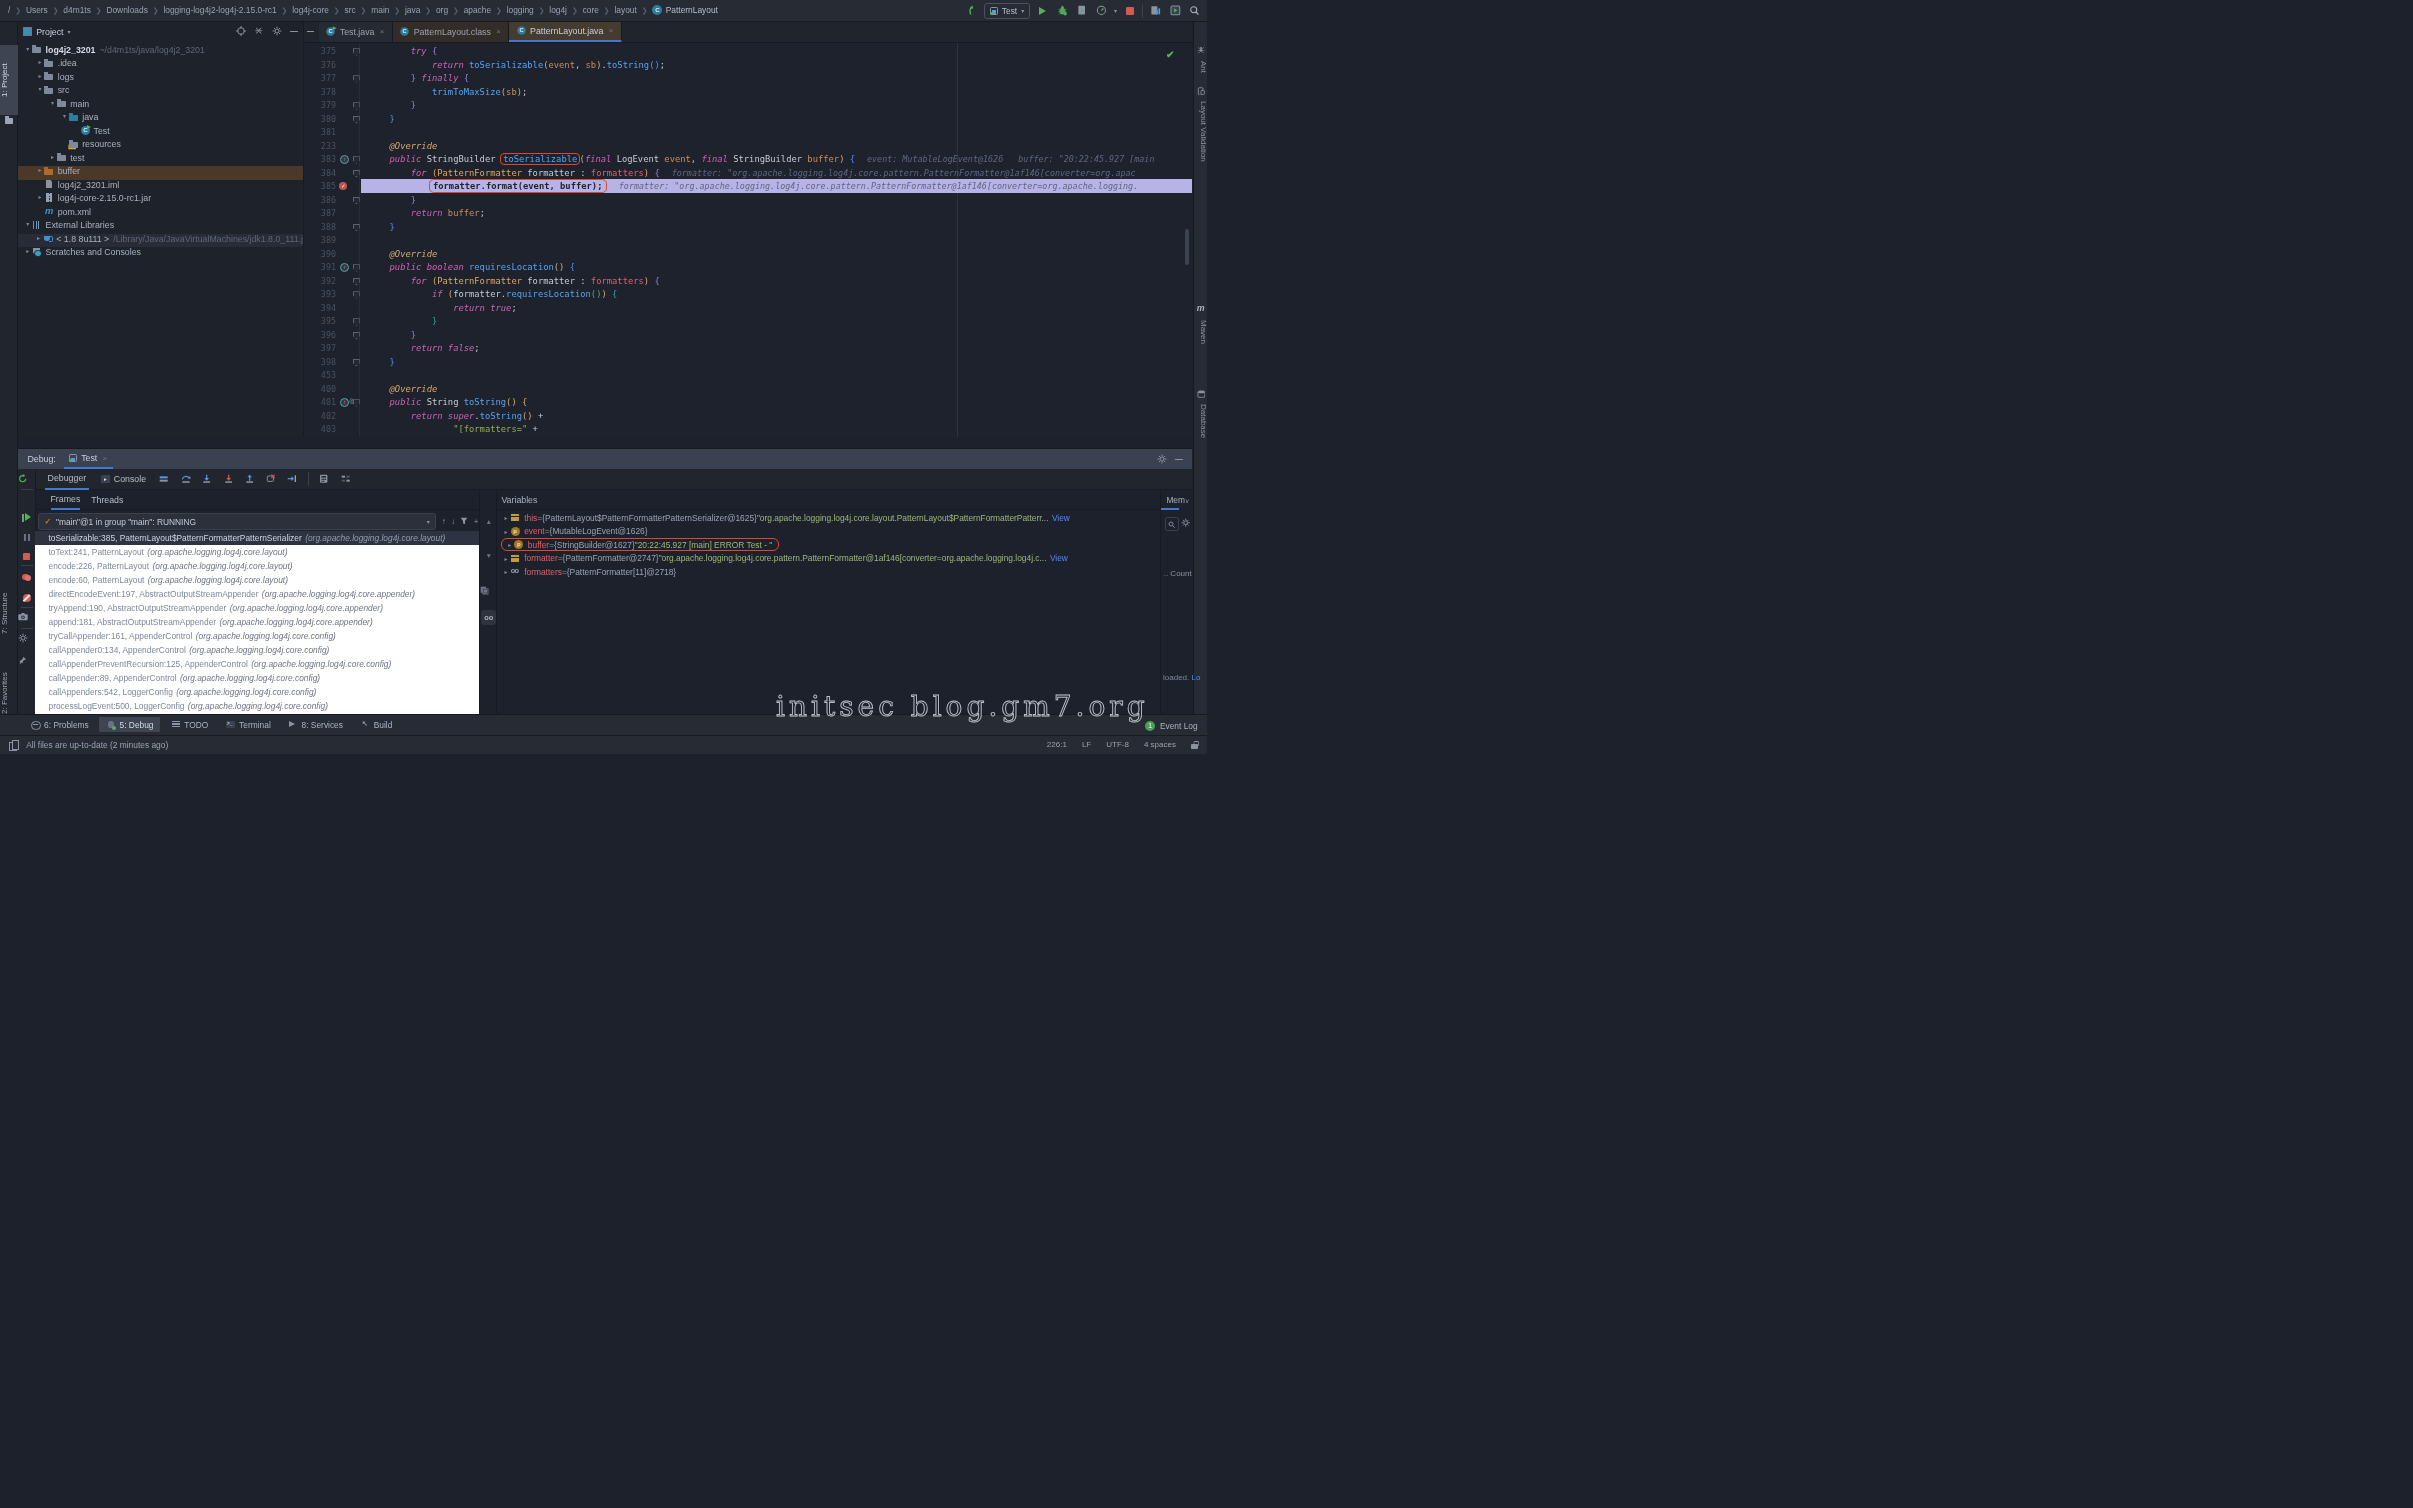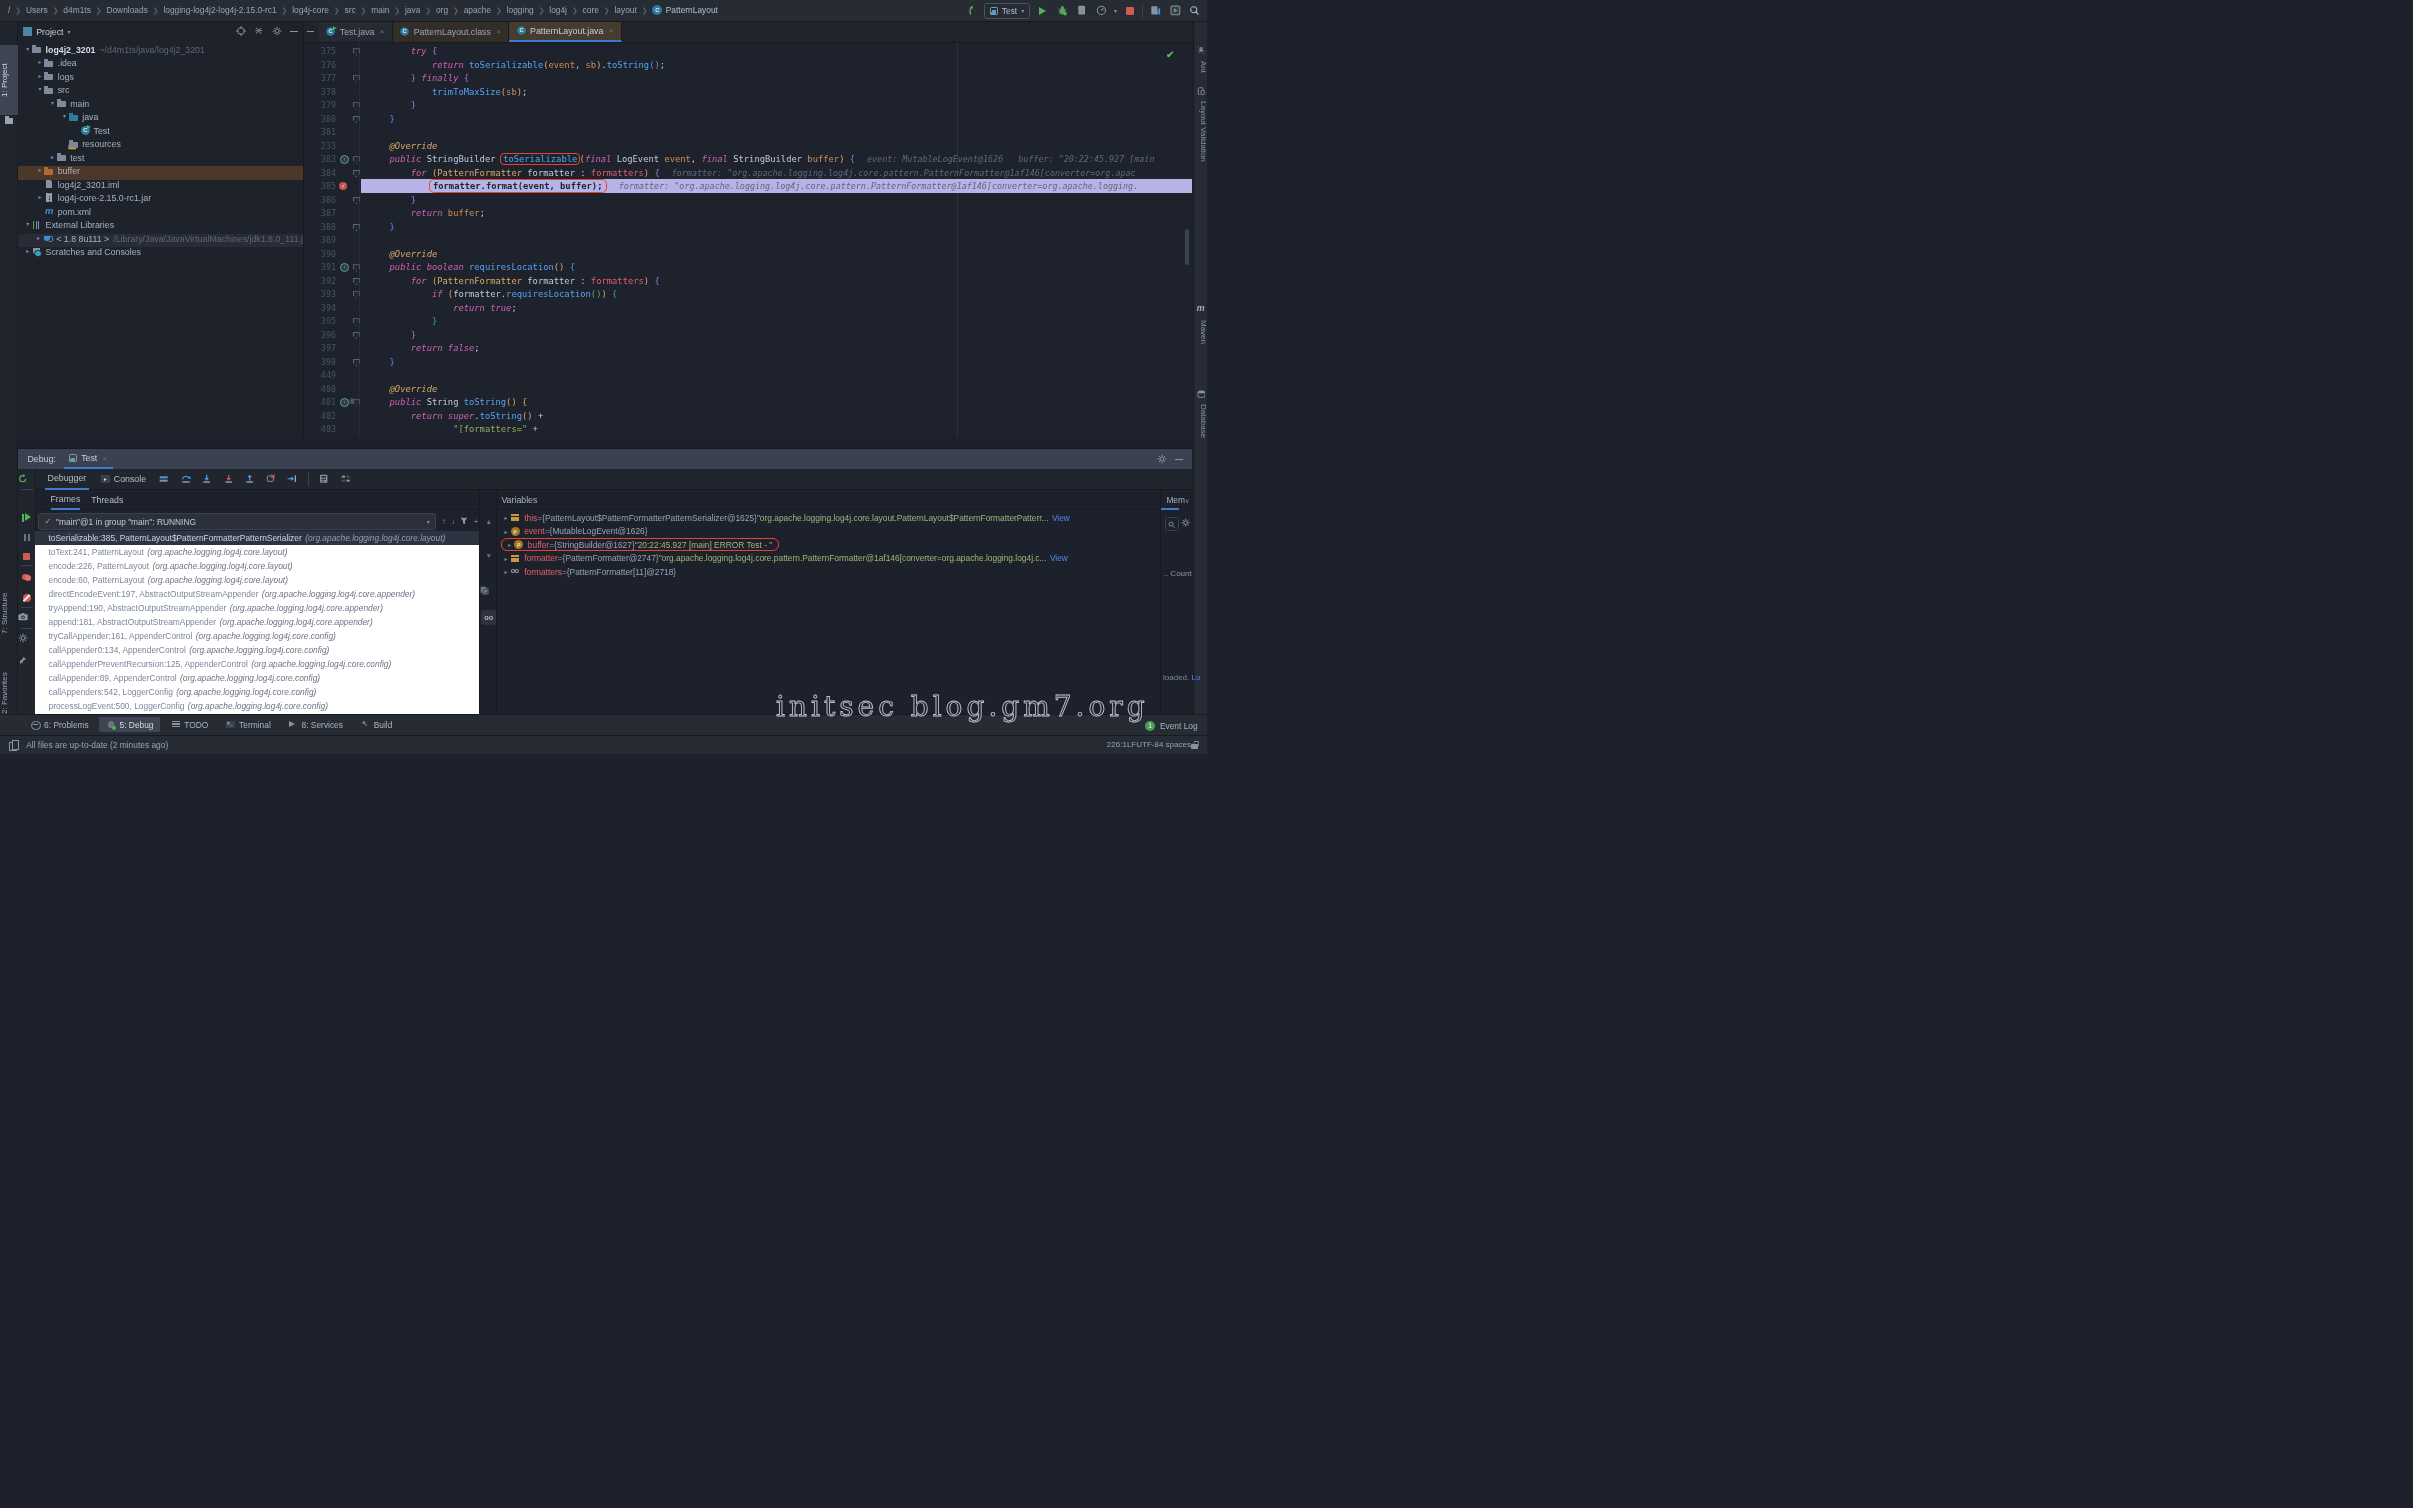--- a/index.html
+++ b/index.html
@@ -189,21 +189,21 @@
   .ic-term::before { content:''; position:absolute; left:0; top:0.7px; width:8.8px; height:7.4px; background:#3a414e; border-radius:1.3px; }
   .ic-term::after { content:'>_'; position:absolute; left:1.3px; top:0.7px; color:#d3dae6; font-size:4.7px; font-weight:bold; }
   .ic-serv::before { content:''; position:absolute; left:1.3px; top:1.3px; width:0; height:0; border-left:6px solid #8b93a2; border-top:3.4px solid transparent; border-bottom:3.4px solid transparent; }
   .ic-build::before { content:'\2196'; position:absolute; left:1.3px; top:-0.7px; color:#8b93a2; font-size:7.4px; font-weight:bold; }
   #event-log { position:absolute; right:9.4px; bottom:23px; display:flex; align-items:center; gap:4.7px; color:#aab3c0; font-size:8.4px; }
   #el-badge { width:10px; height:10px; border-radius:50%; background:#4b9e55; color:#fff; font-size:6.7px; text-align:center; line-height:10px; }
   #status-bar { position:absolute; left:0; bottom:0; width:1207px; height:19.5px; background:#262b34; border-top:0.7px solid #171a20; display:flex; align-items:center; font-size:8.4px; color:#9aa3b2; }
   #sb-icon { position:relative; width:8.8px; height:8.8px; margin:0 8px 0 9.4px; }
   #sb-icon::before { content:''; position:absolute; left:0; top:1.3px; width:6px; height:7.4px; border:1px solid #8b93a2; }
   #sb-icon::after { content:''; position:absolute; left:2.7px; top:0; width:5.4px; height:7.4px; border:1px solid #8b93a2; background:#262b34; }
-  #sb-right { position:absolute; right:9.4px; display:flex; align-items:center; font-size:8px; }
+  #sb-right { position:absolute; right:9.4px; display:flex; gap:15px; align-items:center; font-size:8px; }
   .lock { position:relative; width:6.7px; height:8px; }
   .lock::before { content:''; position:absolute; left:0; bottom:0; width:6.7px; height:4.7px; background:#8b93a2; border-radius:0.7px; }
   .lock::after { content:''; position:absolute; left:1.3px; top:0; width:4px; height:4px; border:1px solid #8b93a2; border-radius:2px 2px 0 0; border-bottom:none; transform:translateX(1.3px); }
 
   
   #wm-art { position:absolute; left:17.5px; top:679px; z-index:50; pointer-events:none; font-family:"DejaVu Sans Mono",monospace; font-size:11.4px; line-height:12.8px; font-weight:bold; color:rgba(246,248,252,0.88); text-shadow:0.7px 0.7px 0 rgba(30,22,12,0.9), -0.7px -0.7px 0 rgba(30,22,12,0.5); white-space:pre; }
   #wm-text { position:absolute; left:776px; top:690px; z-index:50; pointer-events:none; font-family:"DejaVu Serif",serif; font-size:28px; letter-spacing:4px; color:transparent; -webkit-text-stroke:0.9px rgba(225,231,240,0.8); white-space:nowrap; }
 
   svg { display:block; }
 </style>
@@ -708,21 +708,21 @@
         </div>
 
         <div class="cl">
           <span class="ln">398</span>
           <span class="g"></span>
           <span class="fm on"></span>
           <span class="toks"><span class="tk-d">    </span><span class="tk-b2">}</span><span class="hint"></span></span>
         </div>
 
         <div class="cl">
-          <span class="ln">449</span>
+          <span class="ln">453</span>
           <span class="g"></span>
           <span class="fm"></span>
           <span class="toks"><span class="hint"></span></span>
         </div>
 
         <div class="cl">
           <span class="ln">400</span>
           <span class="g"></span>
           <span class="fm"></span>
           <span class="toks"><span class="tk-d">    </span><span class="tk-a">@Override</span><span class="hint"></span></span>

